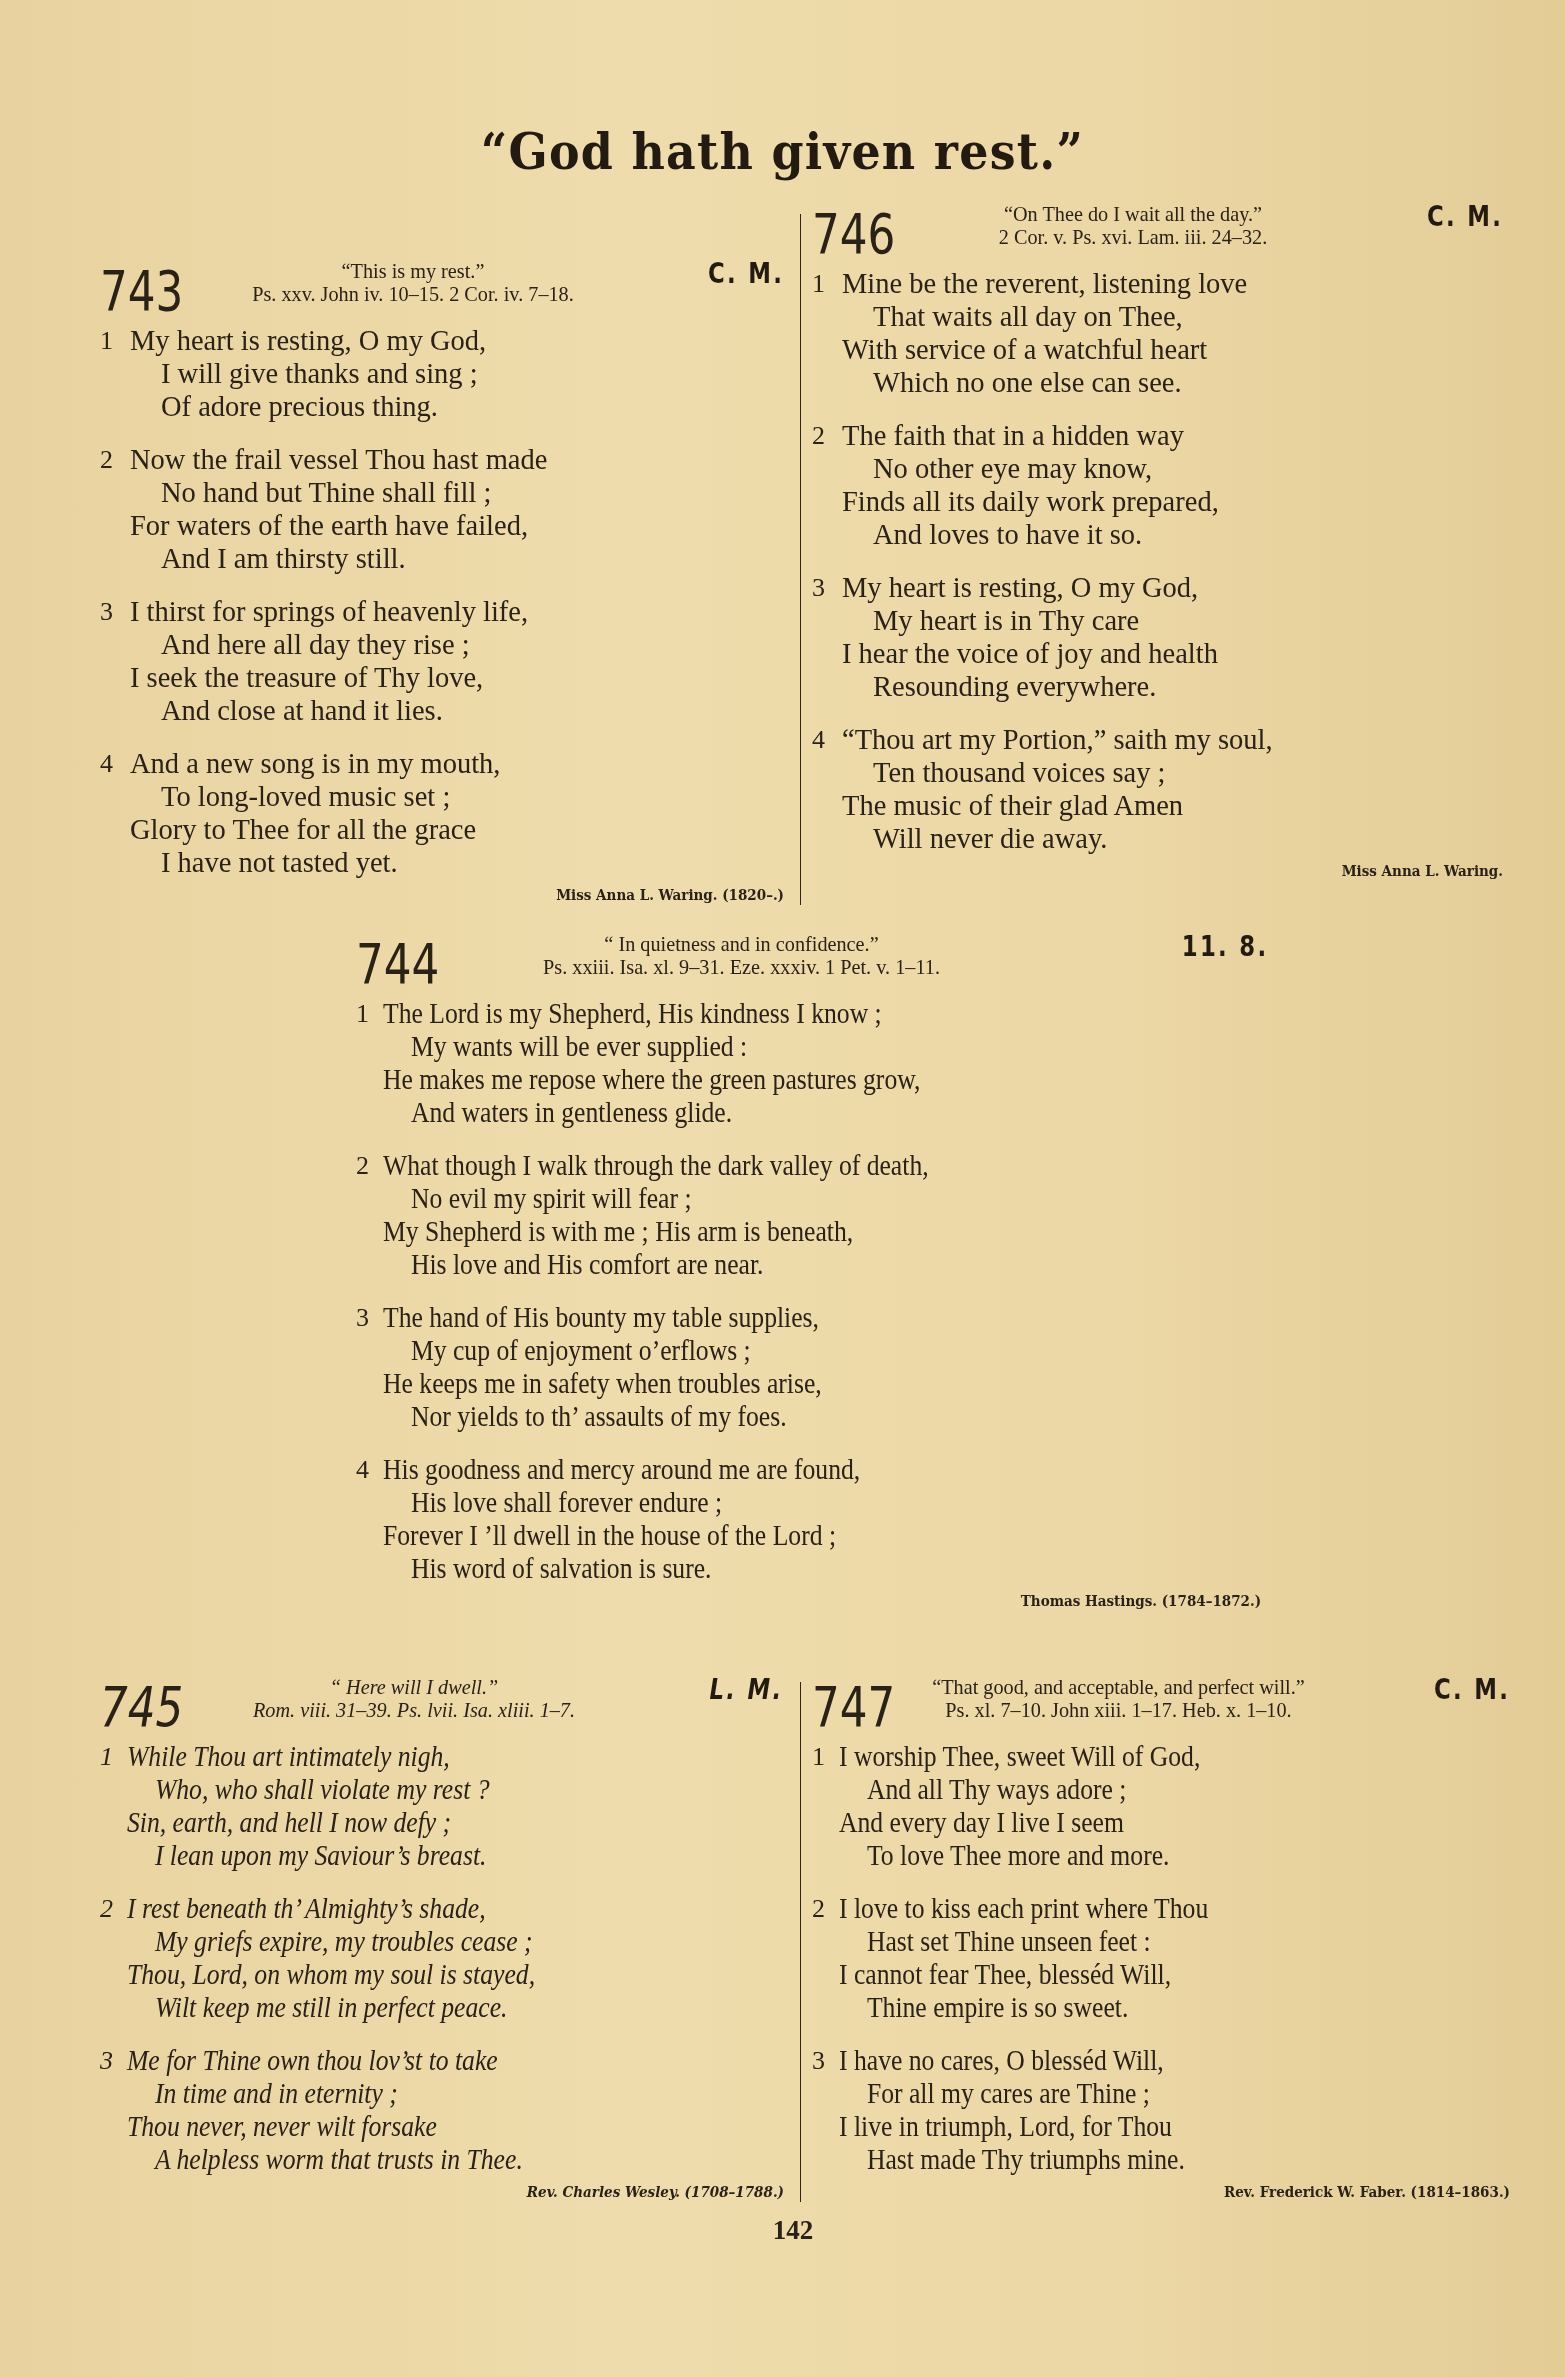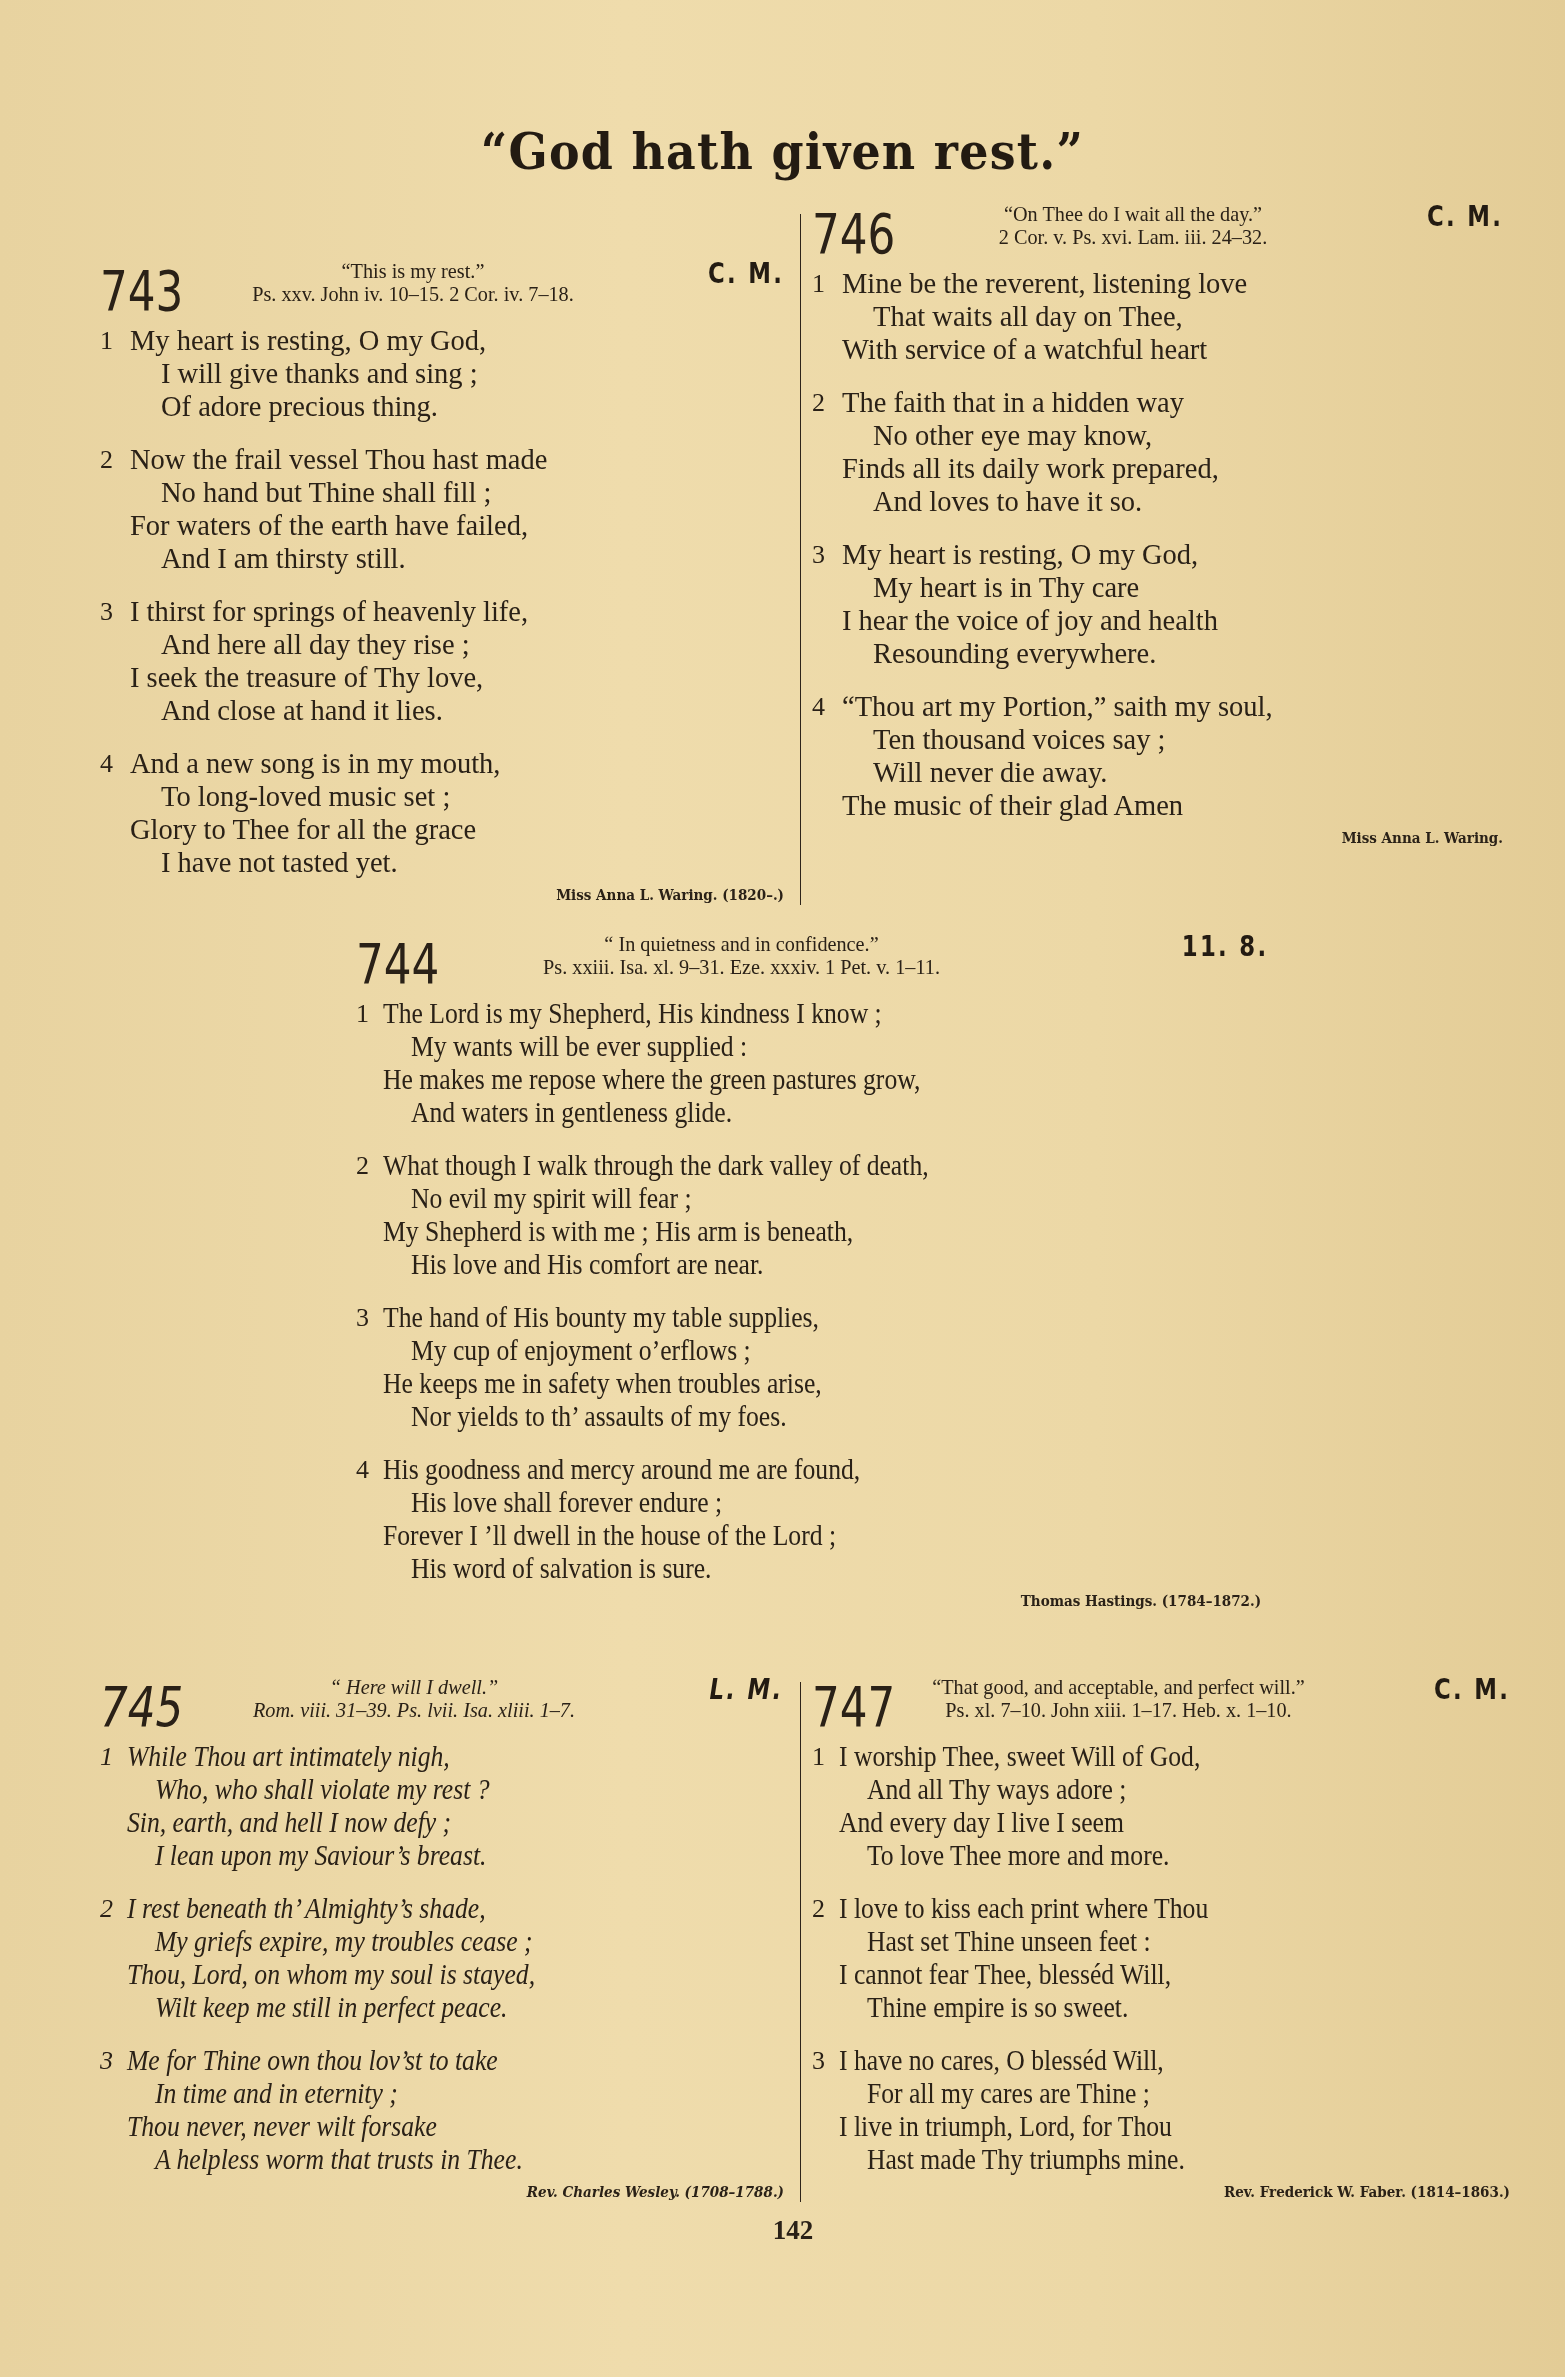--- a/index.html
+++ b/index.html
@@ -131,41 +131,42 @@
       <span class="refs">2 Cor. v.   Ps. xvi.   Lam. iii. 24–32.</span>
     </div>
     <span class="hymn-meter">C. M.</span>
   </div>
   <div class="verses">
       <div class="verse">
         <span class="verse-num">1</span>
         <span class="line odd">Mine be the reverent, listening love</span>
         <span class="line even">That waits all day on Thee,</span>
         <span class="line odd">With service of a watchful heart</span>
+        <span class="line even">Which no one else can see.</span>
       </div>
       <div class="verse">
         <span class="verse-num">2</span>
         <span class="line odd">The faith that in a hidden way</span>
         <span class="line even">No other eye may know,</span>
         <span class="line odd">Finds all its daily work prepared,</span>
         <span class="line even">And loves to have it so.</span>
       </div>
       <div class="verse">
         <span class="verse-num">3</span>
         <span class="line odd">My heart is resting, O my God,</span>
         <span class="line even">My heart is in Thy care</span>
         <span class="line odd">I hear the voice of joy and health</span>
         <span class="line even">Resounding everywhere.</span>
       </div>
       <div class="verse">
         <span class="verse-num">4</span>
         <span class="line odd">“Thou art my Portion,” saith my soul,</span>
         <span class="line even">Ten thousand voices say ;</span>
+        <span class="line odd">The music of their glad Amen</span>
         <span class="line even">Will never die away.</span>
-        <span class="line odd">The music of their glad Amen</span>
       </div>
     </div>
   <div class="author">Miss Anna L. Waring.</div>
 </section>
 
 <section class="hymn narrow" style="left:356px; top:932px; width:898px;">
   <div class="hymn-head">
     <span class="hymn-number">744</span>
     <div class="hymn-caption" style="left:28.5px; width:713px;">
       <span>“ In quietness and in confidence.”</span>

